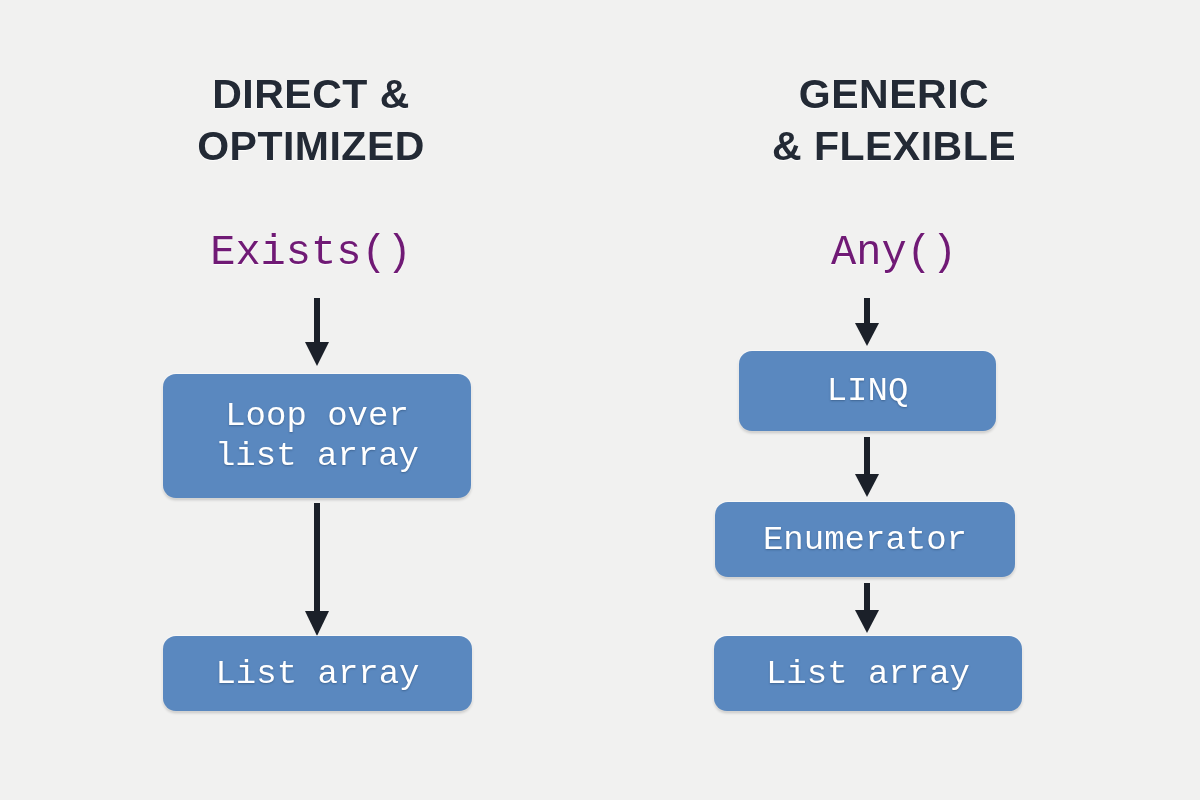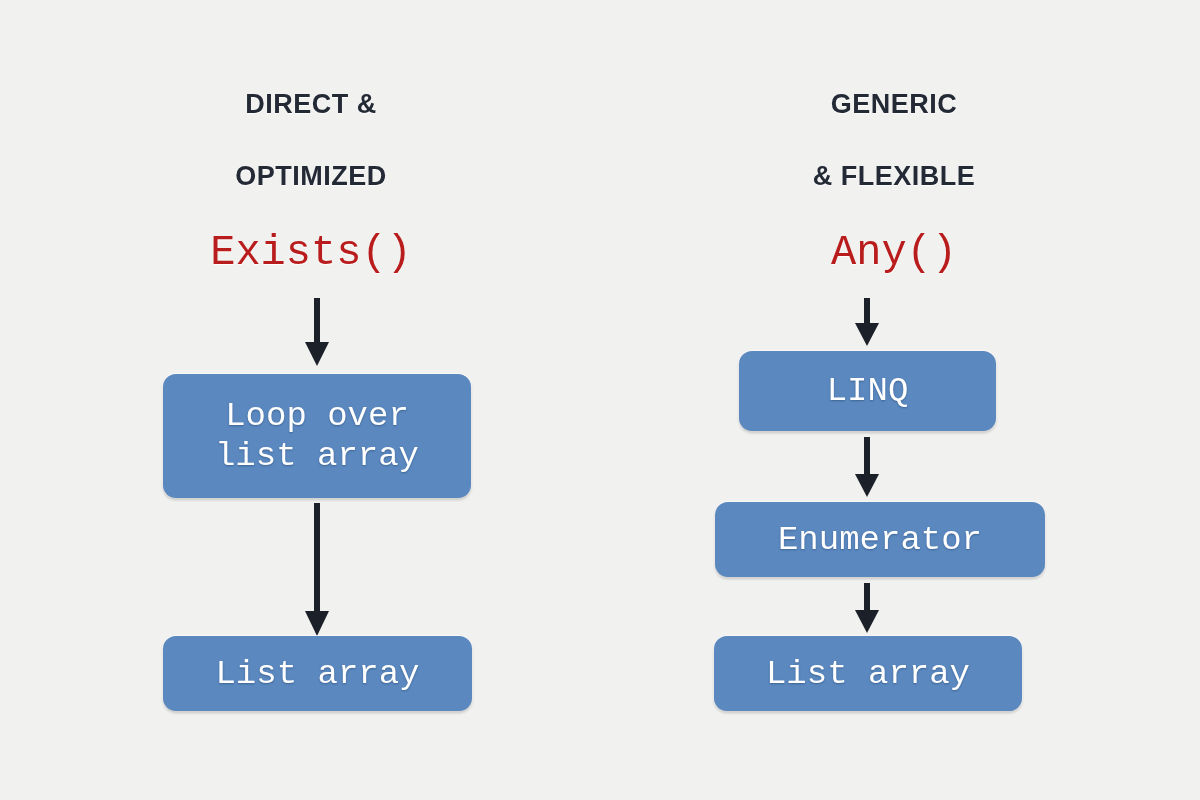--- a/index.html
+++ b/index.html
@@ -30,39 +30,39 @@
   #col-left  { left: 0px;   width: 610px; }
   #col-right { left: 610px; width: 590px; }
 
   
   .col-heading {
     position: absolute;
     width: 100%;
     text-align: center;
     font-family: "Liberation Sans", sans-serif;
     font-weight: bold;
-    font-size: 27px;
-    line-height: 72px;
+    font-size: 41px;
+    line-height: 52px;
     letter-spacing: 0.5px;
     color: #232a35;
     text-shadow: 0 1px 1px rgba(255,255,255,0.9);
     white-space: pre-line;
   }
   #col-left  .col-heading { top: 68px; left: 6px; }
   #col-right .col-heading { top: 68px; left: -11px; }
 
   
   .entry-label {
     position: absolute;
     width: 100%;
     text-align: center;
     font-family: "Liberation Mono", "DejaVu Sans Mono", monospace;
     font-size: 42px;
     line-height: 46px;
-    color: #b91c1c;
+    color: #701a75;
     text-shadow: 0 1px 1px rgba(255,255,255,0.9);
   }
   #col-left  .entry-label { top: 230px; left: 6px; }
   #col-right .entry-label { top: 230px; left: -11px; }
 
   
   .node {
     position: absolute;
     background: #5a88bf;
     border-radius: 13px;
@@ -79,21 +79,21 @@
     line-height: 40px;
     color: #ffffff;
     text-align: center;
     white-space: pre-line;
     text-shadow: 0 1px 2px rgba(30,60,95,0.45);
   }
 
   #node-loop-over       { left: 163px; top: 374px; width: 308px; height: 124px; align-items: center; }
   #node-list-array-left { left: 163px; top: 636px; width: 309px; height: 75px; }
   #node-linq            { left: 739px; top: 351px; width: 257px; height: 80px; justify-content: center; }
-  #node-enumerator      { left: 715px; top: 502px; width: 330px; height: 75px; }
+  #node-enumerator      { left: 715px; top: 502px; width: 300px; height: 75px; }
   #node-list-array-right{ left: 714px; top: 636px; width: 308px; height: 75px; }
 
   
   .arrow {
     position: absolute;
     display: block;
   }
   .arrow svg { display: block; overflow: visible; }
 
   #arrow-exists-to-loop   { left: 303px; top: 298px; }

